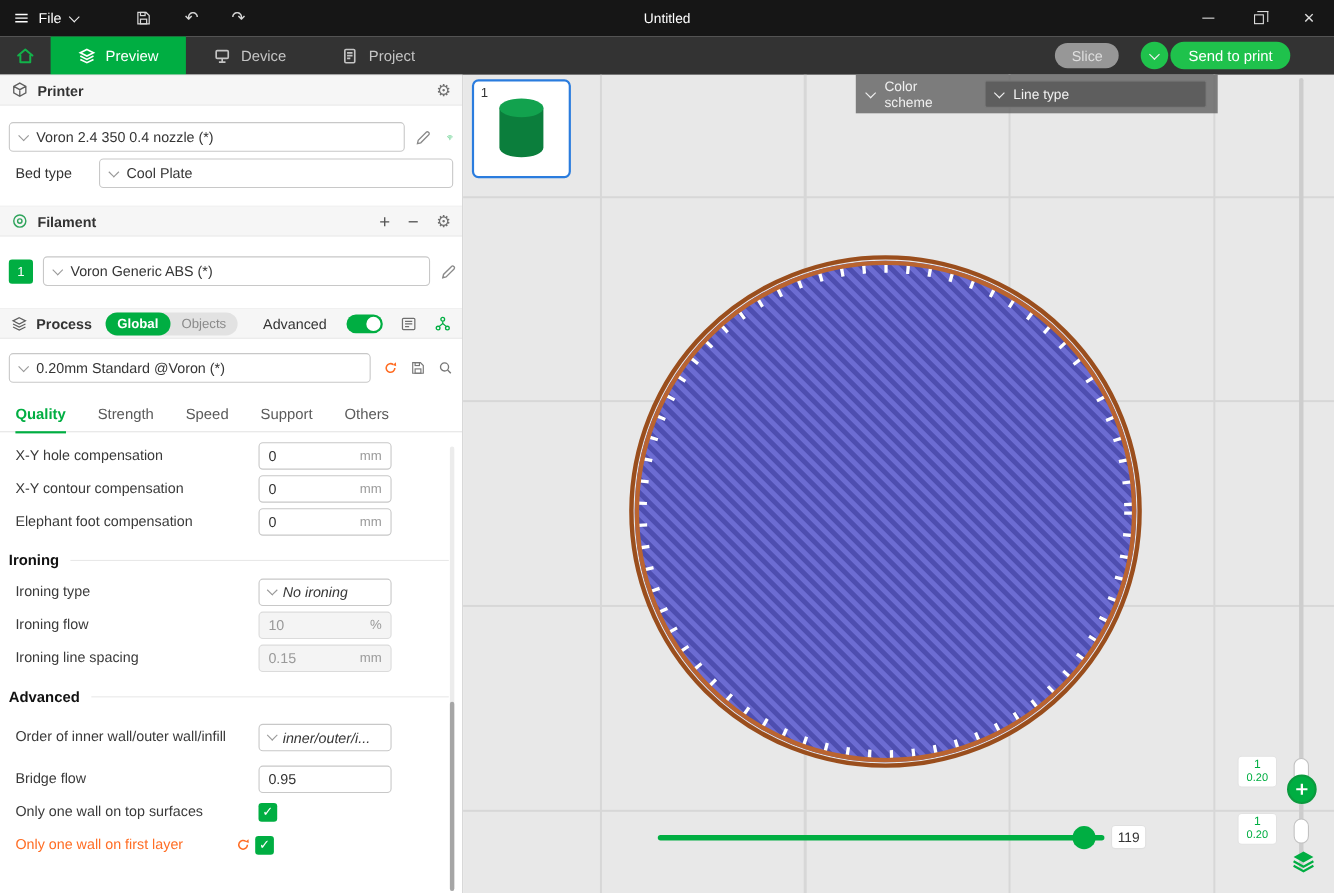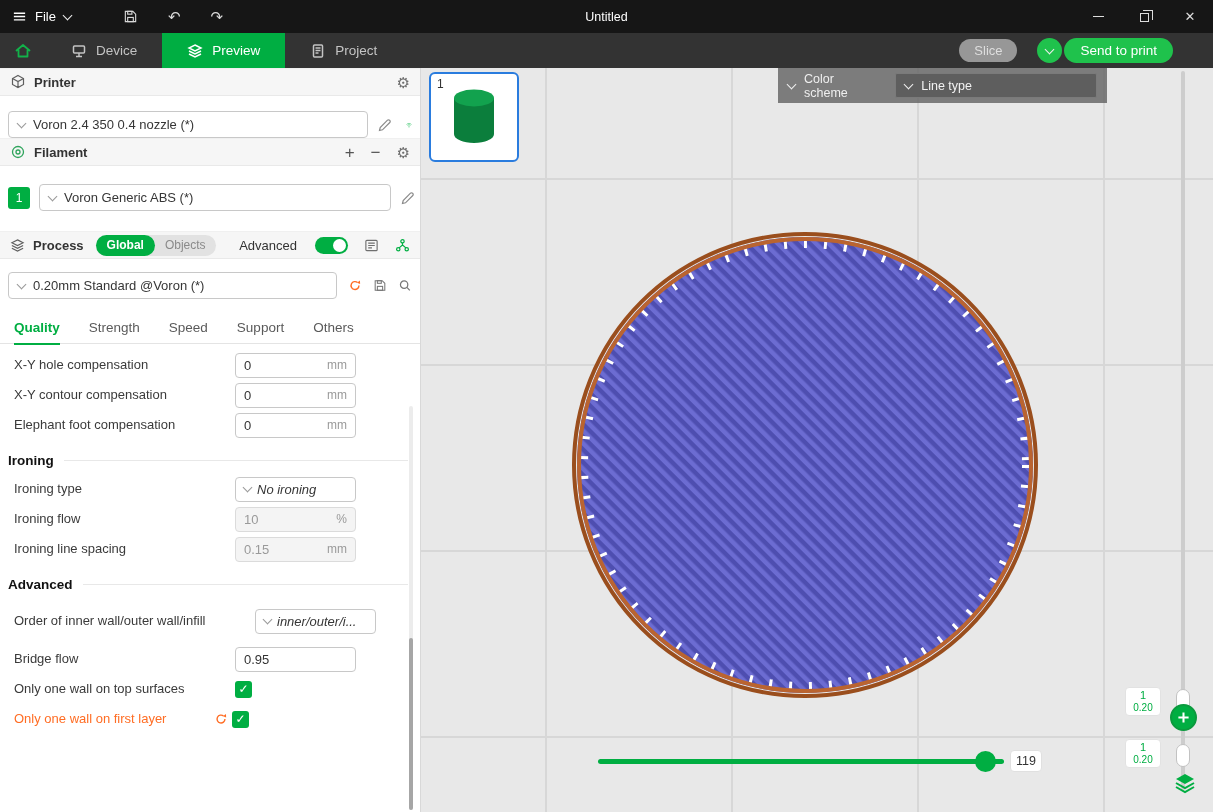--- a/index.html
+++ b/index.html
@@ -64,21 +64,21 @@
   .adv-label{font-size:13px;color:#333;margin-left:auto;}
   .switch{width:33px;height:17px;border-radius:9px;background:#00AE42;position:relative;flex:none;cursor:pointer;}
   .switch::after{content:"";position:absolute;right:2px;top:2px;width:13px;height:13px;border-radius:50%;background:#fff;}
   .proc-row{display:flex;align-items:center;margin:13px 8px 0 8px;gap:11px;}
   .proc-row .dd{width:329px;flex:none;}
   .ptabs{display:flex;align-items:center;margin-top:13px;border-bottom:1px solid #E4E4E4;height:32px;padding:0 14px;gap:29px;text-align:center;}
   .ptab{font-size:13.5px;color:#5a5a5a;height:32px;display:flex;align-items:center;position:relative;cursor:pointer;}
   .ptab.active{color:#00AE42;font-weight:700;}
   .ptab.active::after{content:"";position:absolute;left:0;right:0;bottom:-1px;height:2px;background:#00AE42;}
   .prow{display:flex;align-items:center;height:30px;padding-left:14px;}
-  .prow.tall{height:46px;gap:20px;}
+  .prow.tall{height:46px;}
   .plabel{font-size:13px;color:#3a3a3a;width:221px;flex:none;padding-right:10px;line-height:1.25;}
   .plabel.orange{color:#FF6D24;width:200px;}
   .pinput{width:121px;height:25px;border:1px solid #C8C8C8;border-radius:4px;display:flex;align-items:center;padding:0 8px;font-size:13px;color:#333;background:#fff;cursor:text;}
   .pinput .val{flex:1;}
   .punit{font-size:12px;color:#9a9a9a;}
   .pinput.disabled{background:#F4F4F4;color:#9a9a9a;border-color:#DBDBDB;cursor:default;}
   .pselect{width:121px;height:25px;padding:0 8px;gap:6px;font-size:13px;}
   .pselect span.txt{overflow:hidden;text-overflow:ellipsis;white-space:nowrap;font-style:italic;}
   .subhdr{display:flex;align-items:center;margin:9px 0 3px 8px;height:22px;gap:10px;}
   .subhdr .t{font-size:13.5px;font-weight:700;color:#111;}
@@ -144,34 +144,34 @@
       <span class="win-btn">✕</span>
     </div>
   </div>
 
   <div class="navbar">
     <div class="home-btn">
       <svg width="18" height="18" viewBox="0 0 18 18">
           <path d="M2.5 8.5 9 3l6.5 5.5M4.5 8v6.5h9V8" stroke="#12B24A" stroke-width="1.8" fill="none" stroke-linecap="round" stroke-linejoin="round"></path>
         </svg>
     </div>
-    <div class="nav-tab">
-      <svg width="16" height="16" viewBox="0 0 16 16">
-          <rect x="2.5" y="3" width="11" height="7" rx="1"></rect>
-          <path d="M5 13.5h6M8 10v3.5"></path>
-        </svg>
-      <span>Device</span>
-    </div>
     <div class="nav-tab active">
       <svg width="16" height="16" viewBox="0 0 16 16">
           <path d="M8 2 14 5 8 8 2 5z"></path>
           <path d="M14 8 8 11 2 8"></path>
           <path d="M14 11 8 14 2 11"></path>
         </svg>
       <span>Preview</span>
+    </div>
+    <div class="nav-tab">
+      <svg width="16" height="16" viewBox="0 0 16 16">
+          <rect x="2.5" y="3" width="11" height="7" rx="1"></rect>
+          <path d="M5 13.5h6M8 10v3.5"></path>
+        </svg>
+      <span>Device</span>
     </div>
     <div class="nav-tab">
       <svg width="16" height="16" viewBox="0 0 16 16">
           <rect x="3.5" y="2" width="9" height="12" rx="1"></rect>
           <path d="M5.5 5h5M5.5 7.5h5M5.5 10h3"></path>
         </svg>
       <span>Project</span>
     </div>
     <div class="nav-right">
       <div class="slice-btn">Slice</div>
@@ -204,20 +204,27 @@
         </div>
         <svg class="reset-ico" width="16" height="16" viewBox="0 0 16 16">
             <path d="M2.5 13.5 3.2 10.5 10.5 3.2a1.4 1.4 0 0 1 2 0l.3.3a1.4 1.4 0 0 1 0 2L5.5 12.8z" stroke="#8a8a8a" fill="none" stroke-width="1.2"></path>
           </svg>
         <svg width="18" height="16" viewBox="0 0 24 22">
             <path d="M2 9C8 3 16 3 22 9" stroke="#10B84E" fill="none" stroke-width="2"></path>
             <path d="M5.5 12.5C9.5 8.5 14.5 8.5 18.5 12.5" stroke="#10B84E" fill="none" stroke-width="2"></path>
             <path d="M9 16c2-2 4-2 6 0" stroke="#10B84E" fill="none" stroke-width="2"></path>
             <circle cx="12" cy="19" r="1.7" fill="#10B84E"></circle>
           </svg>
+      </div>
+      <div class="printer-row2">
+        <span class="bed-label">Bed type</span>
+        <div class="dd">
+          <span class="chev"></span>
+          <span>Cool Plate</span>
+        </div>
       </div>
 
       <div class="sec-header">
         <svg width="16" height="16" viewBox="0 0 16 16">
             <circle cx="8" cy="8" r="5.5" stroke="#2FA45C" fill="none" stroke-width="1.3"></circle>
             <circle cx="8" cy="8" r="2" stroke="#2FA45C" fill="none" stroke-width="1.3"></circle>
           </svg>
         <span class="sec-title">Filament</span>
         <span class="hdr-right">
           <span class="plusminus">+</span>

